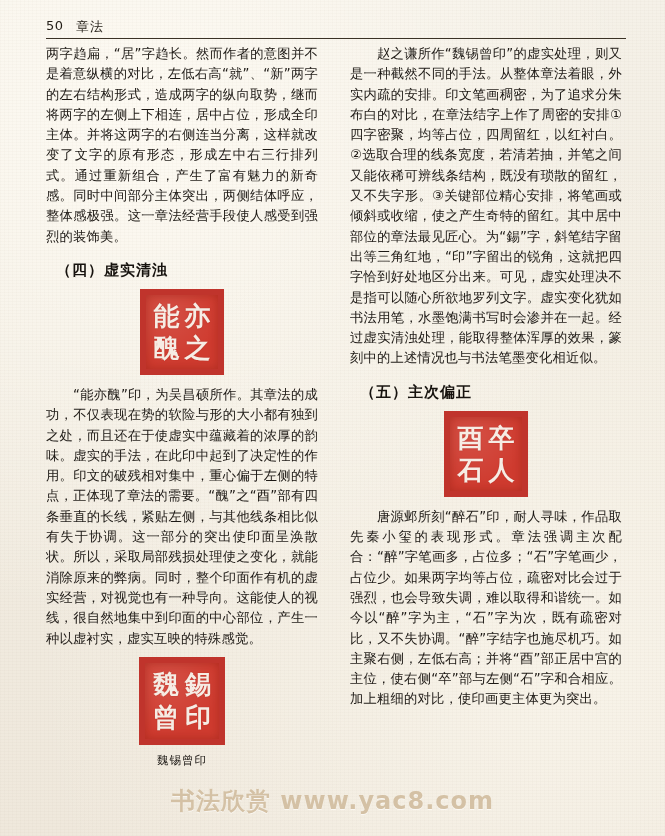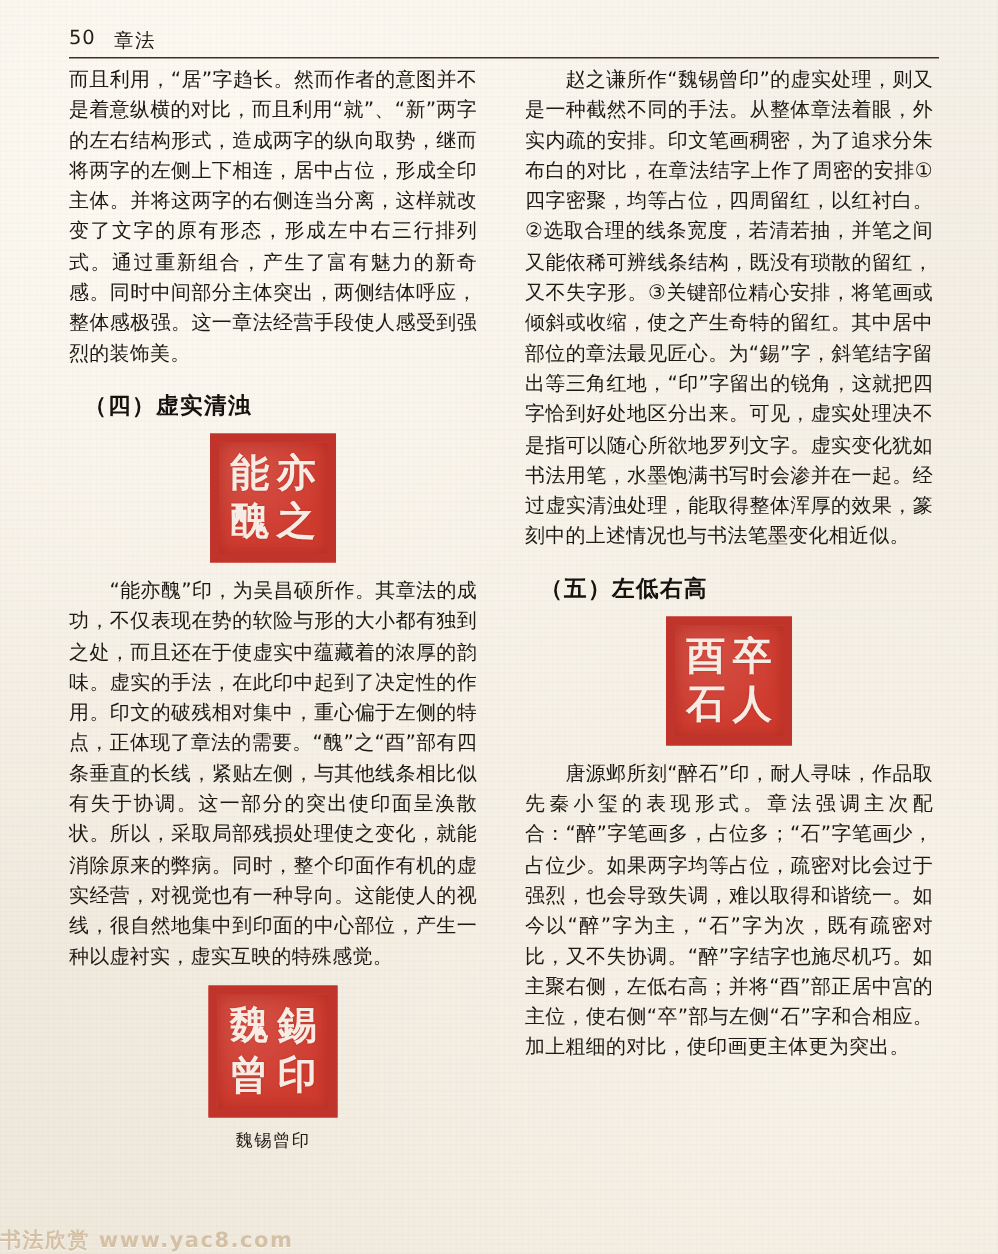--- a/index.html
+++ b/index.html
@@ -157,46 +157,46 @@
 
   
   .seal-3 { width: 84px; height: 86px; }
   .seal-3 .glyphs { grid-template-columns: 1fr 1fr; grid-template-rows: 1fr 1fr; }
   .seal-3 .g { font-size: 26px; }
 
   
   .watermark {
     position: absolute;
     left: 0;
-    bottom: 0;
+    bottom: 19px;
     width: 665px;
-    text-align: left;
-    font-family: "DejaVu Sans", sans-serif;
-    font-size: 14px;
+    text-align: center;
+    font-family: "DejaVu Sans", sans-serif;
+    font-size: 24px;
     font-weight: bold;
     color: rgba(210,190,160,0.95);
     text-shadow: 0 1px 0 rgba(255,255,255,0.6);
     letter-spacing: 1px;
     pointer-events: none;
   }
 </style>
 </head>
 <body>
 
 <div class="page">
 
   <div class="header">
     <span class="folio">50</span>
     <span class="header-title">章法</span>
     <div class="rule"></div>
   </div>
 
   <div class="col col-left">
 
-    <p class="body">而且利用，“居”字趋长。然而作者的意图并不是着意纵横的对比，而且利用“就”、“新”两字的左右结构形式，造成两字的纵向取势，继而将两字的左侧上下相连，居中占位，形成全印主体。并将这两字的右侧连当分离，这样就改变了文字的原有形态，形成左中右三行排列式。通过重新组合，产生了富有魅力的新奇感。同时中间部分主体突出，两侧结体呼应，整体感极强。这一章法经营手段使人感受到强烈的装饰美。</p>
+    <p class="body">两字趋扁，“居”字趋长。然而作者的意图并不是着意纵横的对比，左低右高“就”、“新”两字的左右结构形式，造成两字的纵向取势，继而将两字的左侧上下相连，居中占位，形成全印主体。并将这两字的右侧连当分离，这样就改变了文字的原有形态，形成左中右三行排列式。通过重新组合，产生了富有魅力的新奇感。同时中间部分主体突出，两侧结体呼应，整体感极强。这一章法经营手段使人感受到强烈的装饰美。</p>
 
     <h3 class="section">（四）虚实清浊</h3>
 
     <div class="figure">
       <div class="seal seal-1">
         <div class="glyphs">
           <span class="g">能</span>
           <span class="g">亦</span>
           <span class="g">醜</span>
           <span class="g">之</span>
@@ -217,21 +217,21 @@
       </div>
       <div class="seal-cap">魏锡曾印</div>
     </div>
 
   </div>
 
   <div class="col col-right">
 
     <p class="body indent">赵之谦所作“魏锡曾印”的虚实处理，则又是一种截然不同的手法。从整体章法着眼，外实内疏的安排。印文笔画稠密，为了追求分朱布白的对比，在章法结字上作了周密的安排①四字密聚，均等占位，四周留红，以红衬白。②选取合理的线条宽度，若清若抽，并笔之间又能依稀可辨线条结构，既没有琐散的留红，又不失字形。③关键部位精心安排，将笔画或倾斜或收缩，使之产生奇特的留红。其中居中部位的章法最见匠心。为“錫”字，斜笔结字留出等三角红地，“印”字留出的锐角，这就把四字恰到好处地区分出来。可见，虚实处理决不是指可以随心所欲地罗列文字。虚实变化犹如书法用笔，水墨饱满书写时会渗并在一起。经过虚实清浊处理，能取得整体浑厚的效果，篆刻中的上述情况也与书法笔墨变化相近似。</p>
 
-    <h3 class="section">（五）左低右高</h3>
+    <h3 class="section">（五）主次偏正</h3>
 
     <div class="figure">
       <div class="seal seal-3">
         <div class="glyphs">
           <span class="g">酉</span>
           <span class="g">卒</span>
           <span class="g">石</span>
           <span class="g">人</span>
         </div>
       </div>

